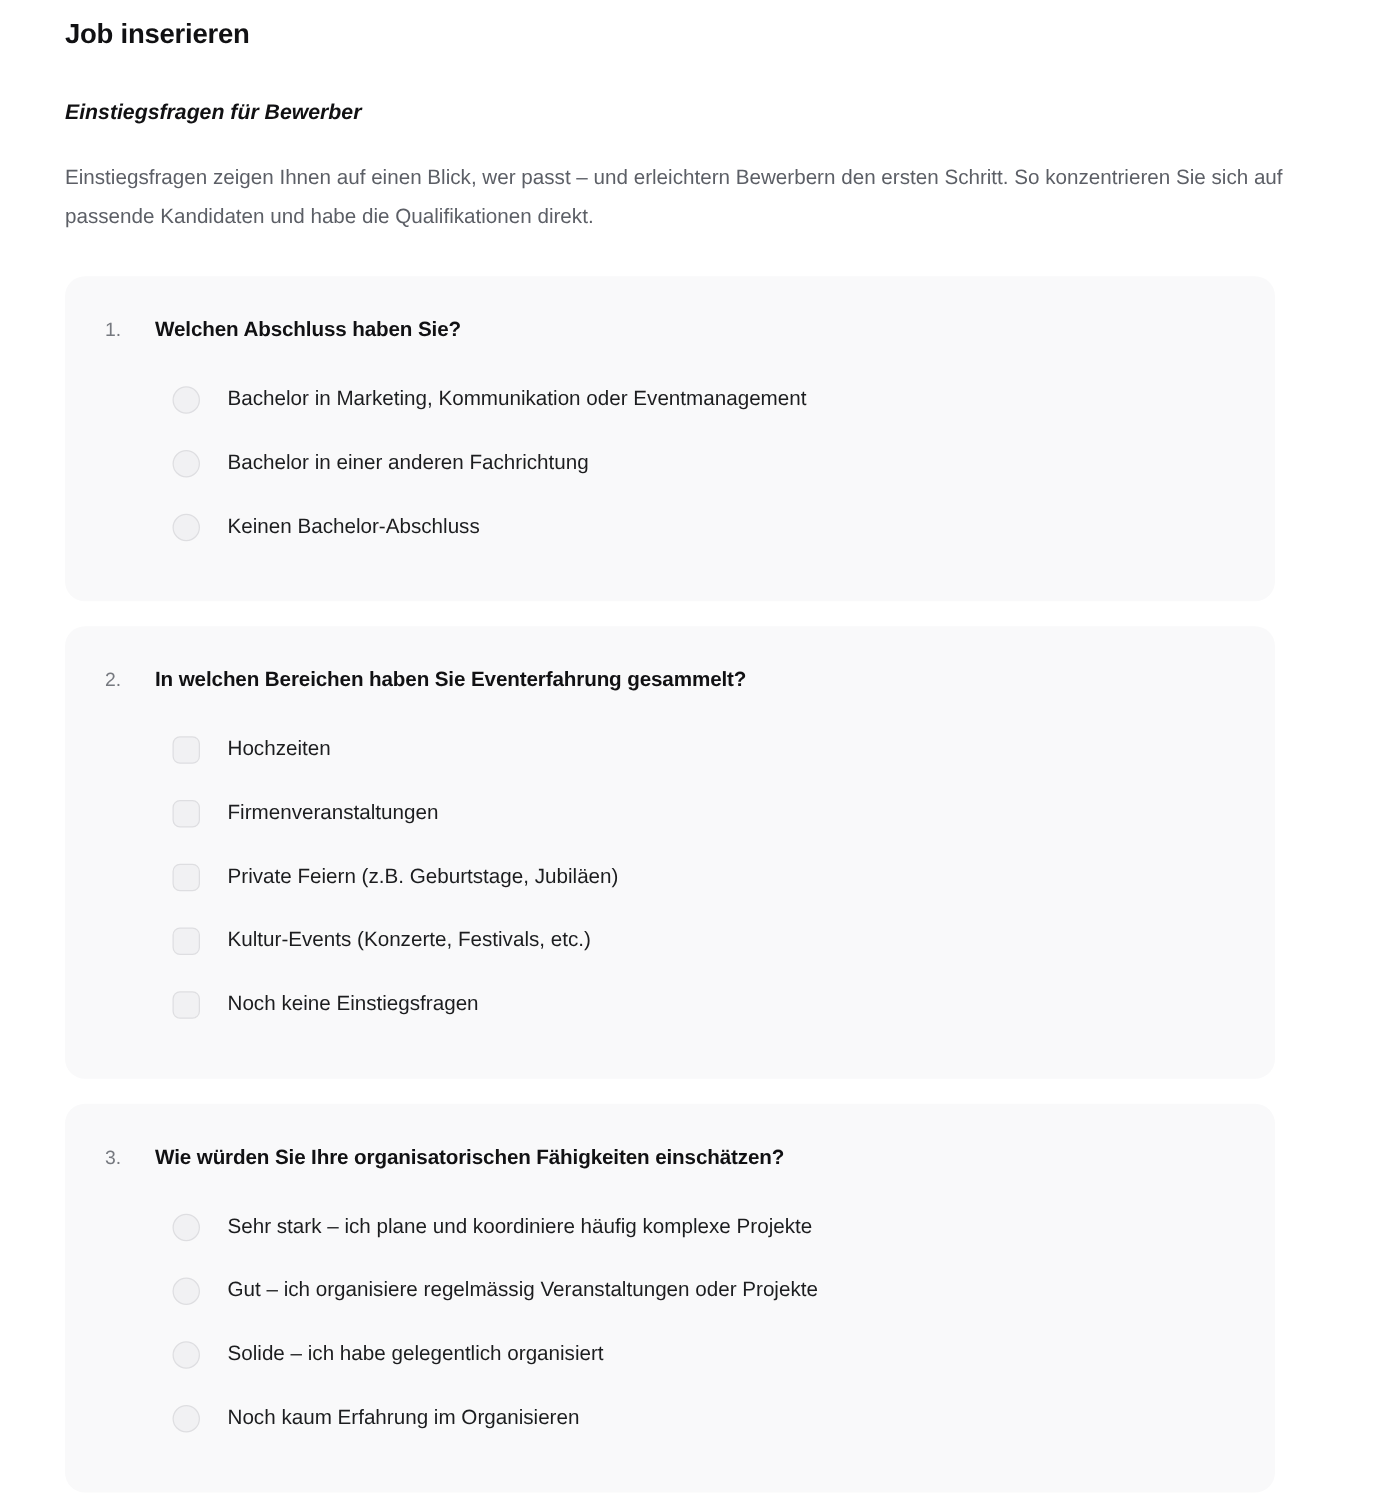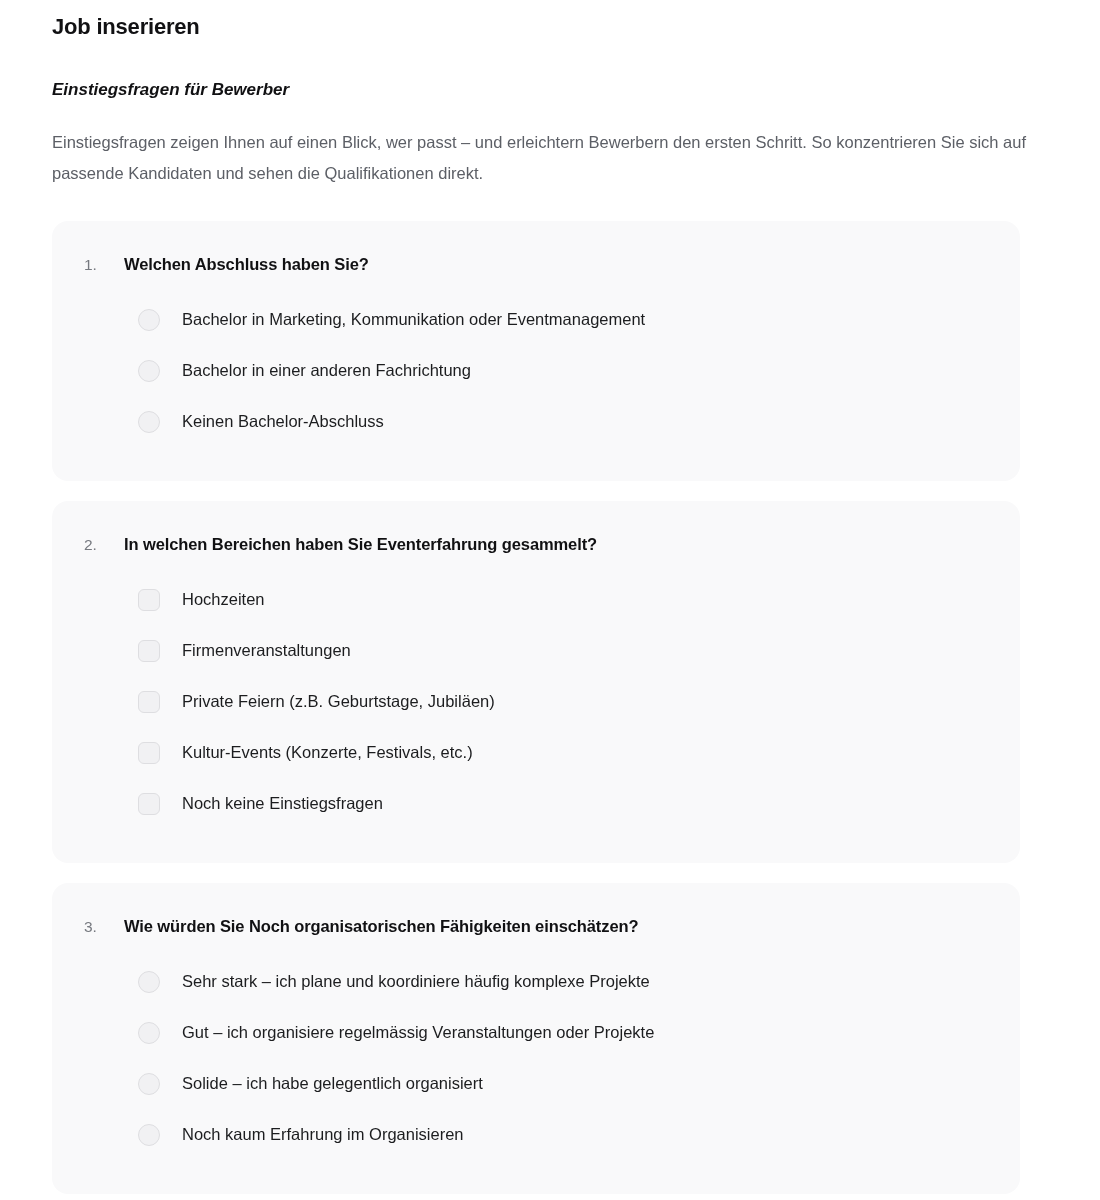--- a/index.html
+++ b/index.html
@@ -108,21 +108,21 @@
 </style>
 </head>
 <body>
 
 <div class="page">
 
   <h1 class="page-title">Job inserieren</h1>
 
   <h2 class="section-title">Einstiegsfragen für Bewerber</h2>
 
-  <p class="intro">Einstiegsfragen zeigen Ihnen auf einen Blick, wer passt – und erleichtern Bewerbern den ersten Schritt. So konzentrieren Sie sich auf passende Kandidaten und sehen die Qualifikationen direkt.</p>
+  <p class="intro">Einstiegsfragen zeigen Ihnen auf einen Blick, wer passt – und erleichtern Bewerbern den ersten Schritt. So konzentrieren Sie sich auf passende Kandidaten und habe die Qualifikationen direkt.</p>
 
   <div class="cards">
       <div class="card">
         <div class="q-head">
           <span class="q-num">1.</span>
           <span class="q-text">Welchen Abschluss haben Sie?</span>
         </div>
         <div class="options">
           <div class="option">
             <span class="control radio"></span>
@@ -162,21 +162,21 @@
           </div>
           <div class="option">
             <span class="control checkbox"></span>
             <span class="option-label">Noch keine Einstiegsfragen</span>
           </div>
         </div>
       </div>
       <div class="card">
         <div class="q-head">
           <span class="q-num">3.</span>
-          <span class="q-text">Wie würden Sie Noch organisatorischen Fähigkeiten einschätzen?</span>
+          <span class="q-text">Wie würden Sie Ihre organisatorischen Fähigkeiten einschätzen?</span>
         </div>
         <div class="options">
           <div class="option">
             <span class="control radio"></span>
             <span class="option-label">Sehr stark – ich plane und koordiniere häufig komplexe Projekte</span>
           </div>
           <div class="option">
             <span class="control radio"></span>
             <span class="option-label">Gut – ich organisiere regelmässig Veranstaltungen oder Projekte</span>
           </div>

